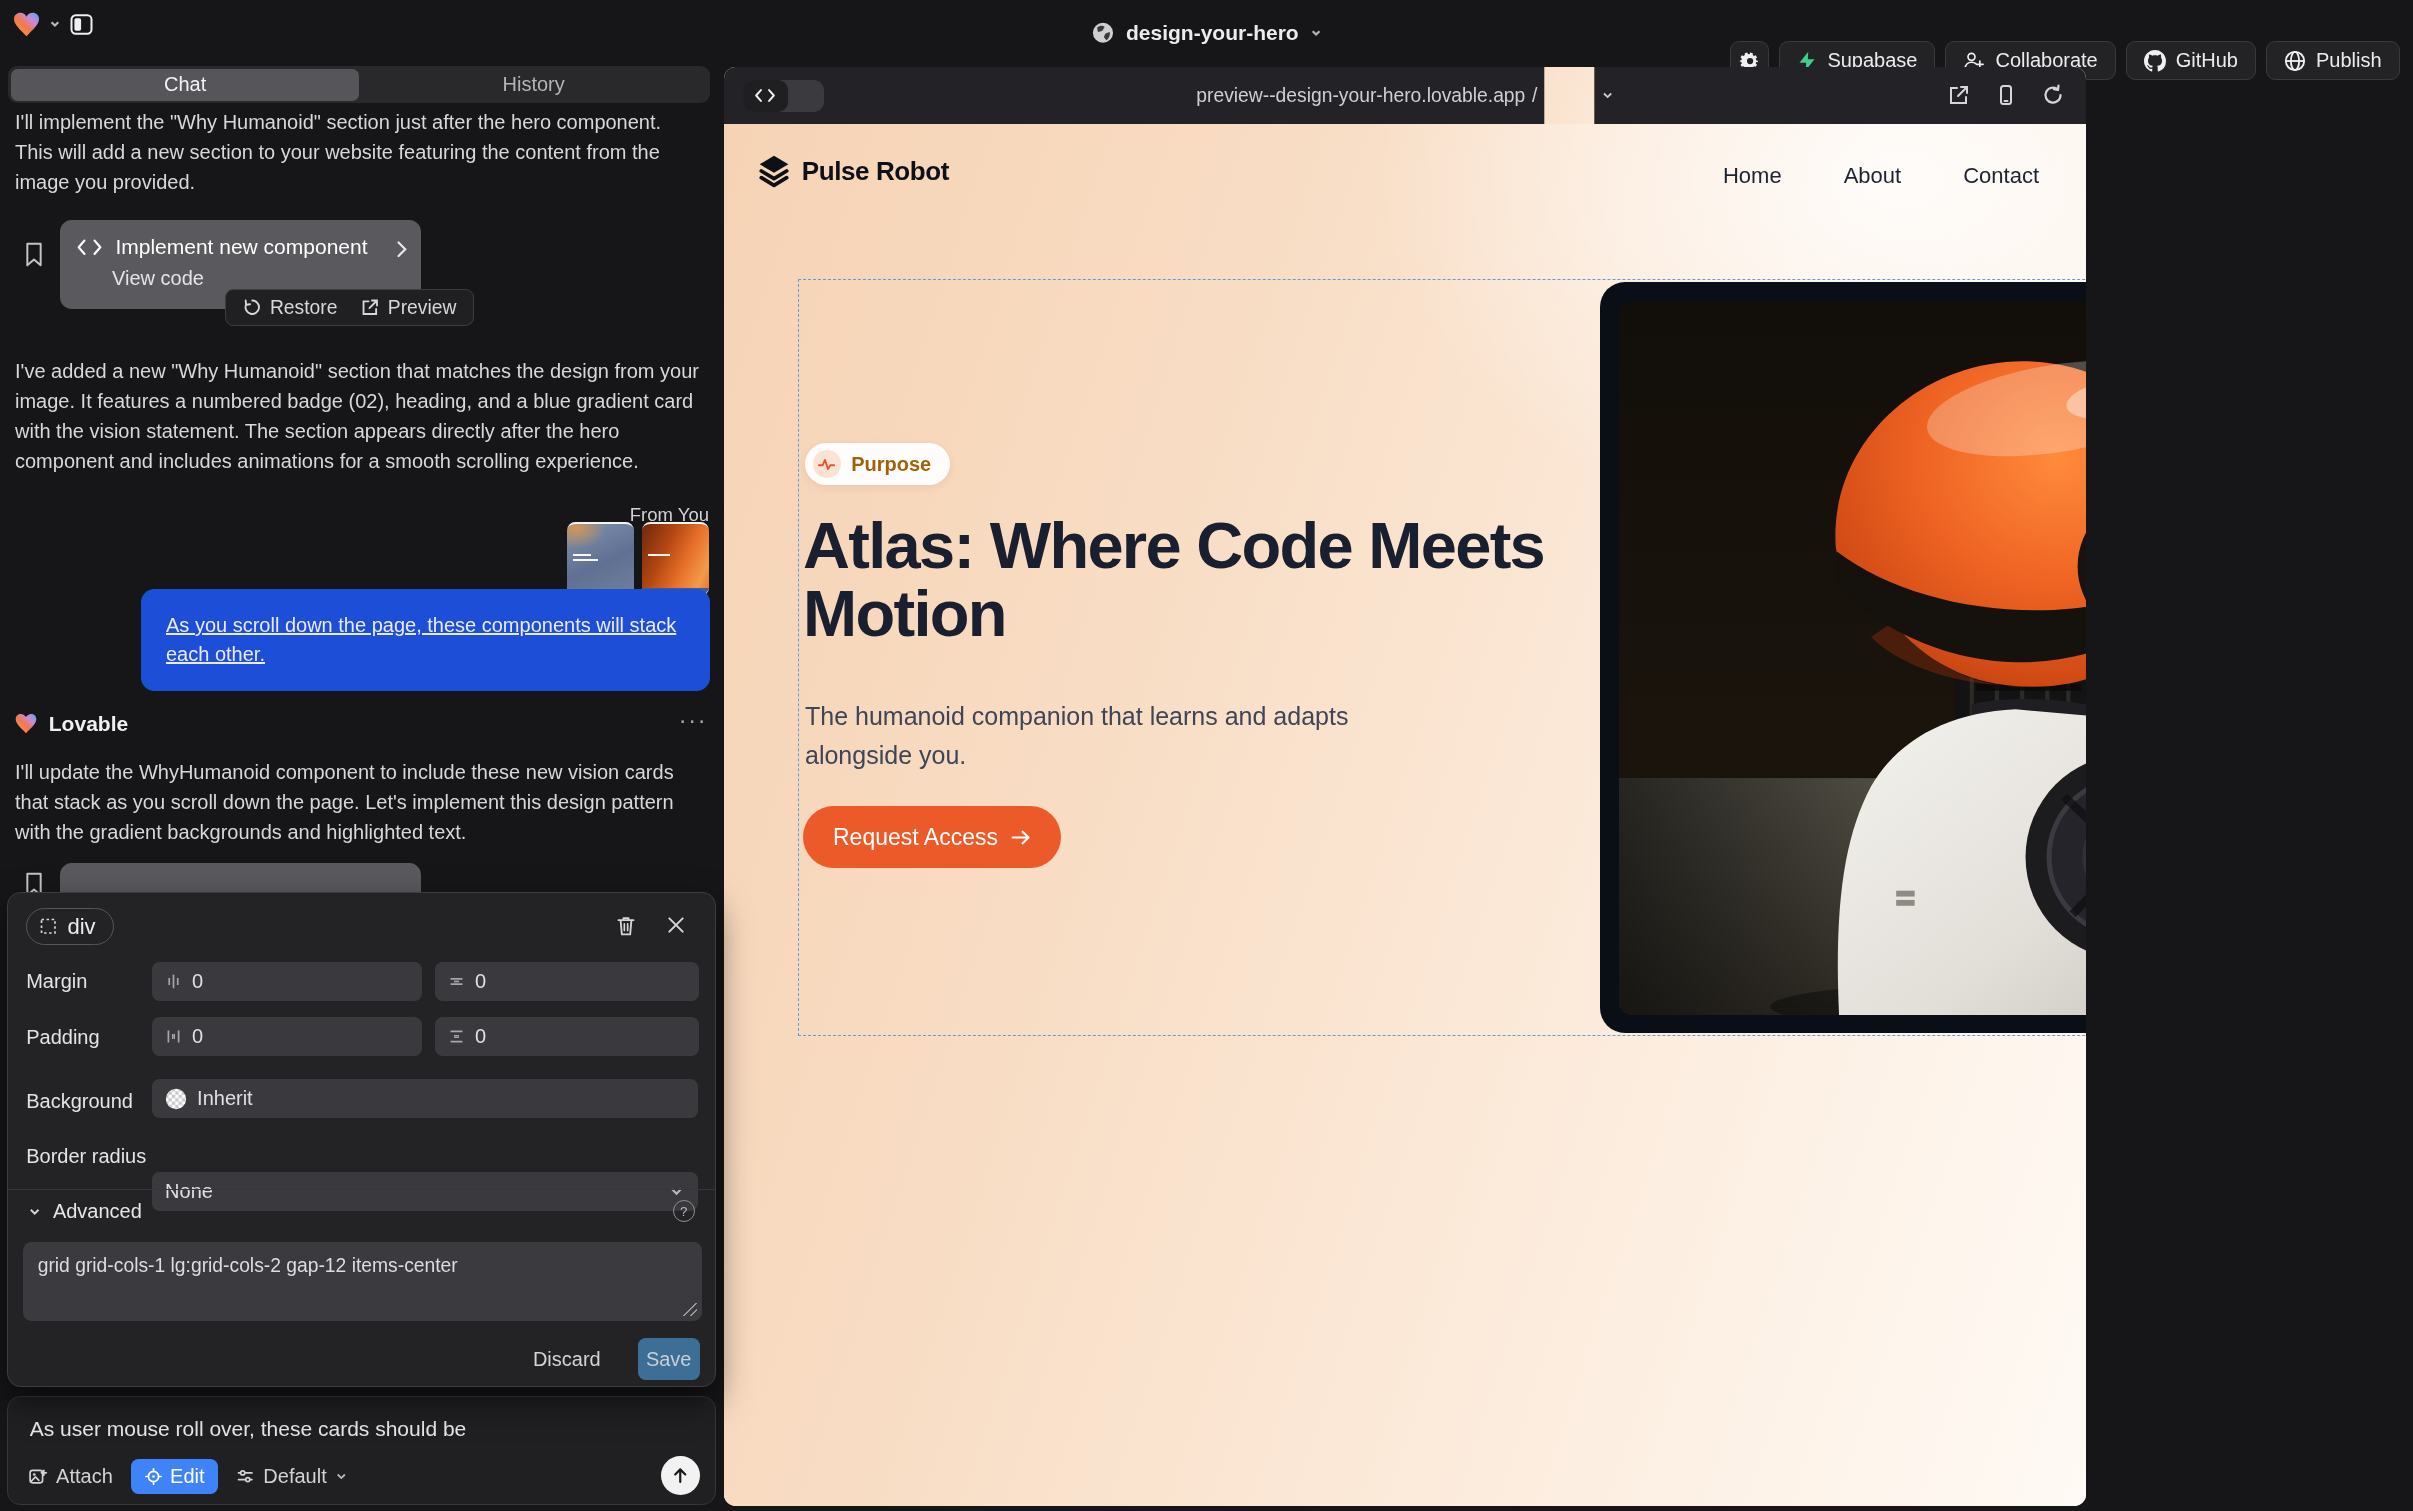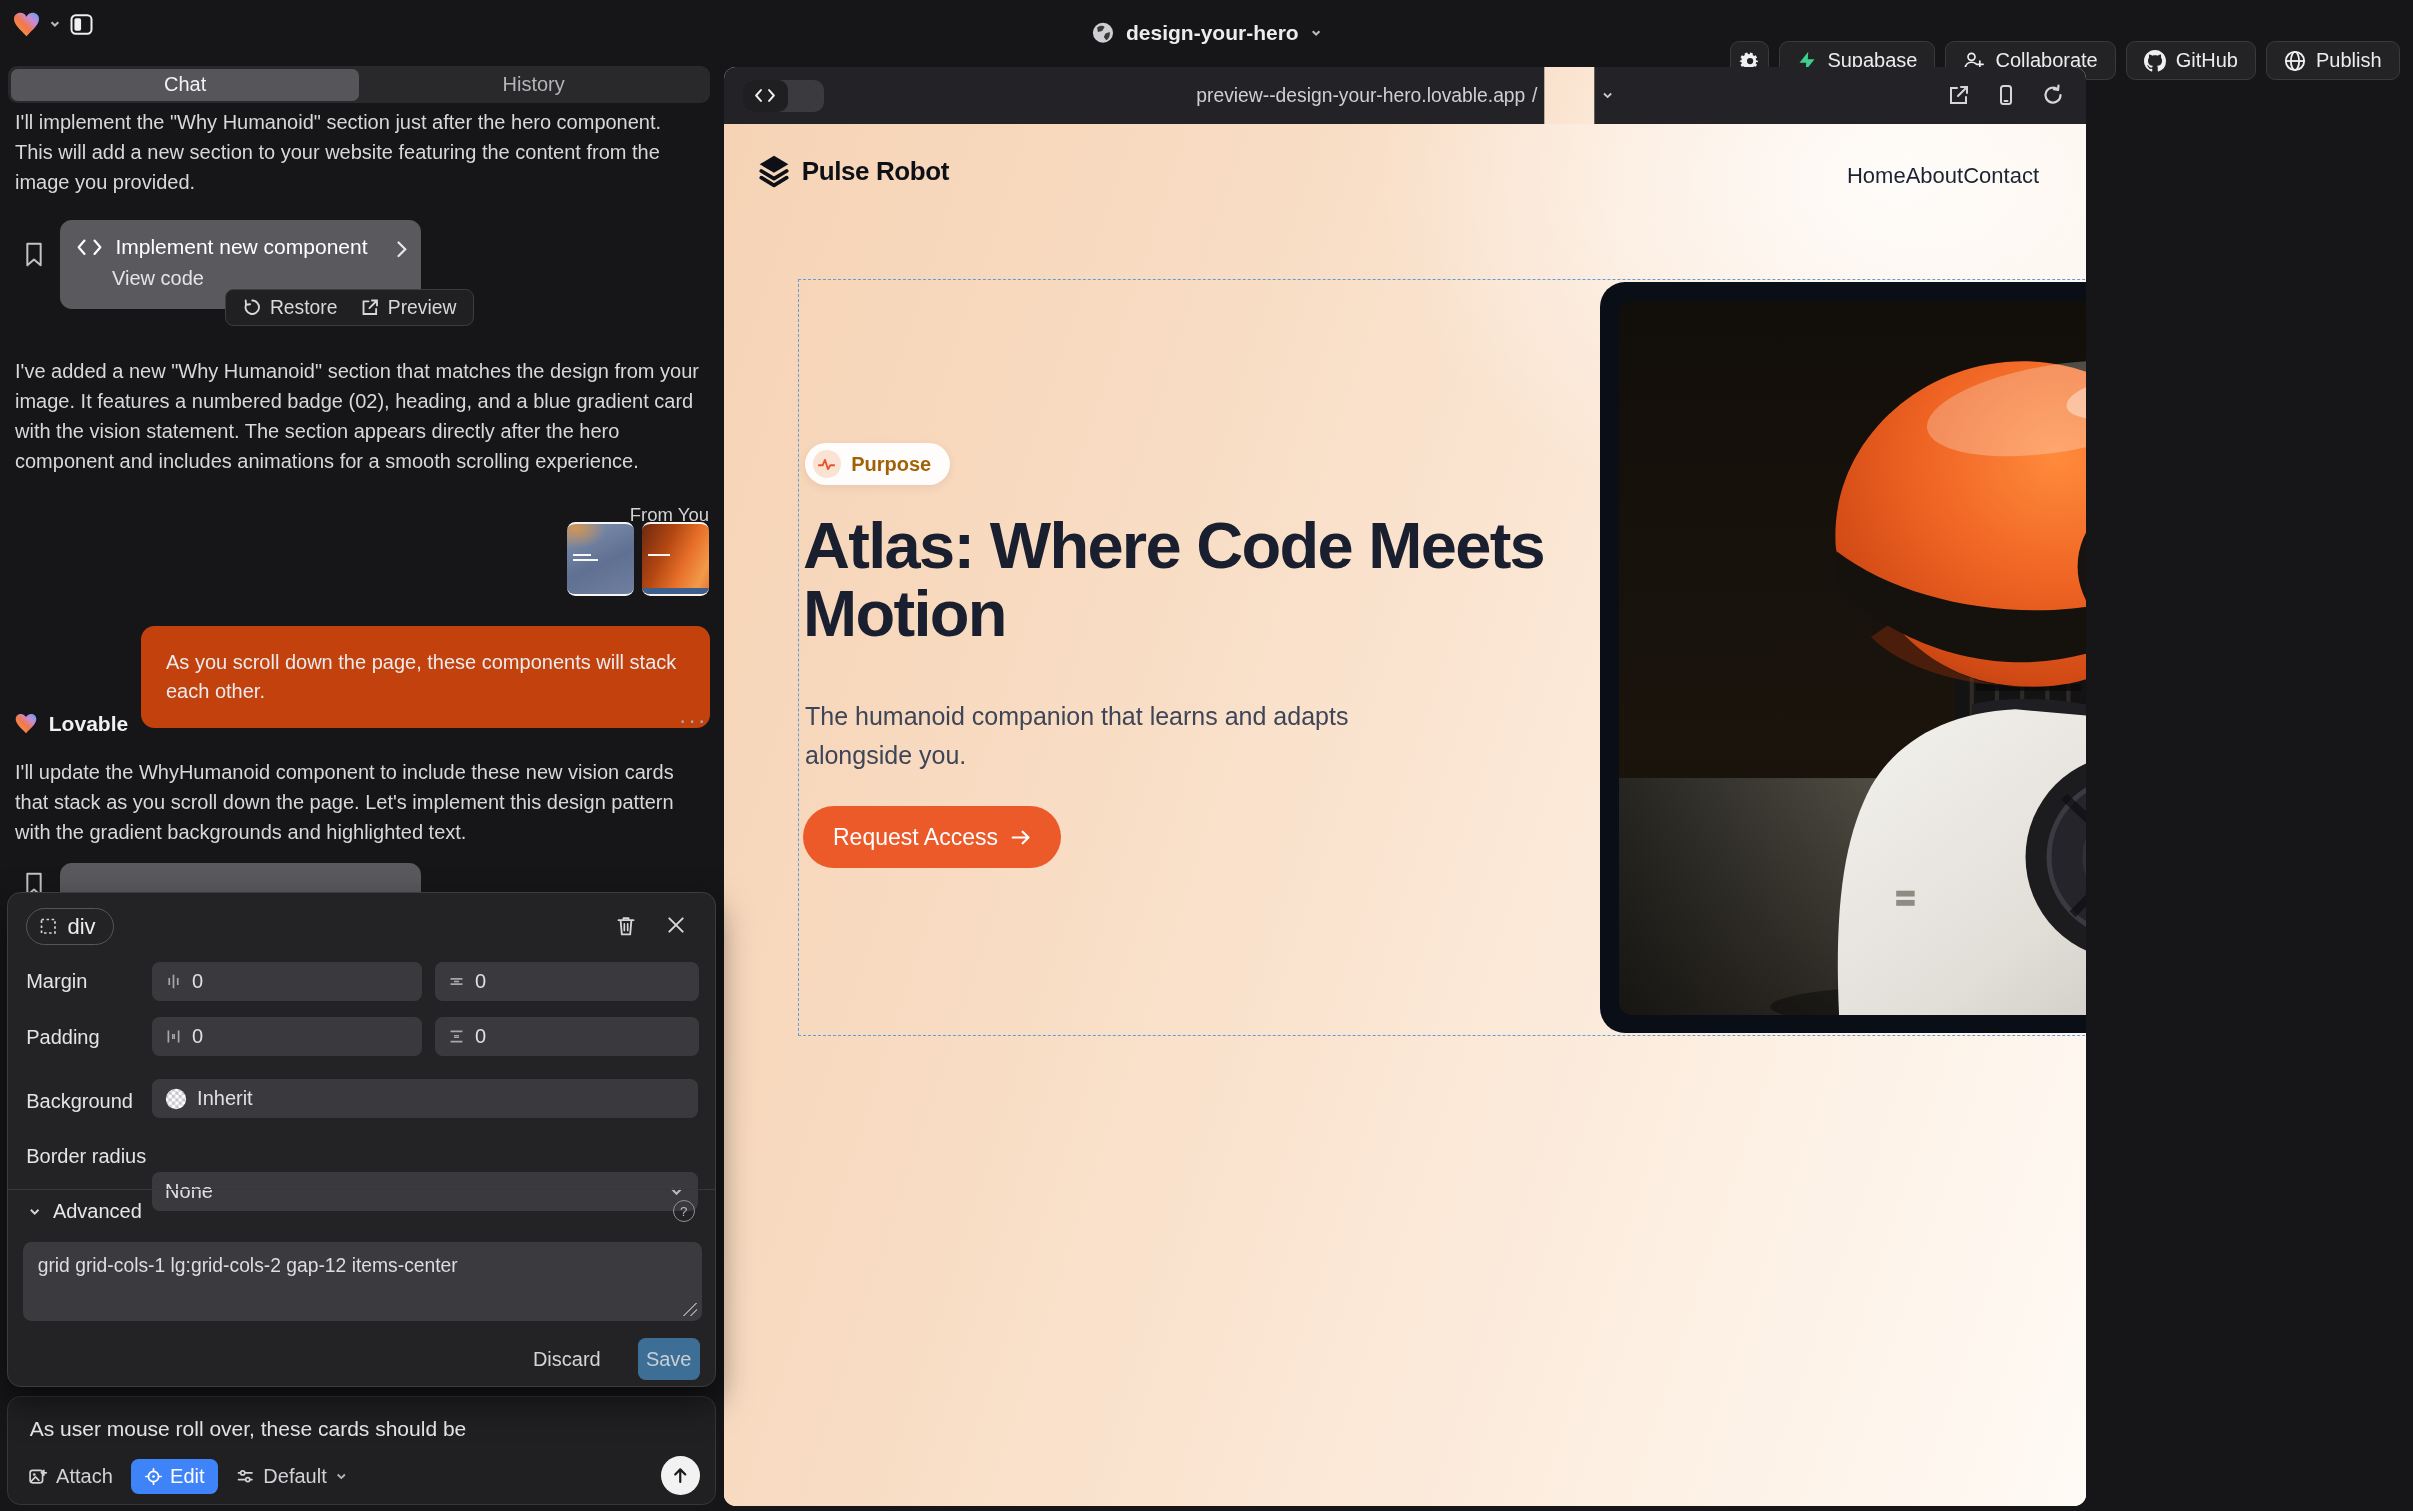--- a/index.html
+++ b/index.html
@@ -36,21 +36,21 @@
   .hoveritem { display:flex; align-items:center; gap:8.4px; font-size:19.3px; color:#d8d8db; cursor:pointer; }
 
   .from-you { position:absolute; left:15px; top:504px; width:694px; text-align:right; font-size:18.5px; color:#d2d2d6; }
   .thumbs { position:absolute; left:567px; top:522px; display:flex; gap:8.4px; }
   .thumb { width:67px; height:74px; border-radius:8.4px; position:relative; overflow:hidden; cursor:pointer; border-top:2.5px solid rgba(255,255,255,.92); border-bottom:2.5px solid rgba(255,255,255,.92); }
   .thumb-blue { background:radial-gradient(50px 34px at 14% 6%, rgba(224,150,70,.85), rgba(224,150,70,0) 60%), linear-gradient(155deg,#8193b0 0%,#5f7092 55%,#707f9e 100%); }
   .thumb-orange { background:linear-gradient(115deg,#6d2810 0%,#b34712 35%,#e8702a 62%,#f29a4b 85%,#e8702a 100%); }
   .thumb-orange::after { content:""; position:absolute; left:0; right:0; bottom:0; height:5.9px; background:#3c5f8e; }
   .mini-line { position:absolute; left:5.9px; height:1.7px; background:rgba(255,255,255,.95); }
 
-  .bubble { position:absolute; left:141px; top:626px; width:569px; background:#c2410c; border-radius:13.4px; padding:22px 25px; font-size:20px; line-height:29px; color:#ebebee; }
+  .bubble { position:absolute; left:141px; top:589px; width:569px; background:#1d4ed8; border-radius:13.4px; padding:22px 25px; font-size:20px; line-height:29px; color:#ebebee;text-decoration:underline; }
 
   .lovable-row { position:absolute; left:15px; top:710px; width:694px; height:27px; display:flex; align-items:center; gap:11.8px; }
   .lovable-name { font-size:21px; font-weight:700; color:#f0f0f2; }
   .lovable-menu { position:absolute; right:1.7px; top:-3.4px; color:#a8a8ad; font-size:23.5px; letter-spacing:1.7px; cursor:pointer; }
 
   .sliver { position:absolute; left:60px; top:863px; width:361px; height:34px; background:#59595e; border-radius:11.8px 11.8px 0 0; }
 
   
   .panel { position:absolute; left:6.7px; top:892px; width:709px; height:495px; background:#232326; border:0.8px solid #3d3d41; border-radius:13.4px; box-shadow:0 15px 34px rgba(0,0,0,.55); z-index:5;text-decoration:underline; }
   .panel-pill { position:absolute; left:18.5px; top:15px; height:37px; display:inline-flex; align-items:center; gap:10px; padding:0 17px 0 11.8px; border:0.8px solid #55555a; border-radius:18.5px; font-size:22px; color:#ececee; cursor:pointer; }
@@ -86,21 +86,21 @@
   .chrome-icons { position:absolute; right:22px; top:17px; display:flex; gap:25px; }
   .chrome-icons svg { cursor:pointer; }
 
   .page { position:relative; height:1382px;
     background:
       radial-gradient(840px 588px at 86% 4%, rgba(255,255,255,.85), rgba(255,255,255,0) 62%),
       linear-gradient(108deg,#f6d3b5 0%,#f8dcc3 30%,#fbe7d5 55%,#fdf2e7 80%,#fffaf5 100%);
   }
   .site-nav-logo { position:absolute; left:34px; top:30px; display:flex; align-items:center; gap:11.8px; cursor:pointer; }
   .brand { font-size:26px; font-weight:800; color:#0d1016; letter-spacing:-0.4px; }
-  .site-links { position:absolute; right:47px; top:39px; display:flex; font-size:22px; font-weight:500; color:#1c2331; }
+  .site-links { position:absolute; right:47px; top:39px; display:flex; gap:62px; font-size:22px; font-weight:500; color:#1c2331; }
   .site-links span { cursor:pointer; }
 
   .hero-outline { position:absolute; left:74px; top:155px; width:1537px; height:757px; border:1.3px dashed #639dd8; }
 
   .badge { position:absolute; left:81px; top:319px; height:42px; display:inline-flex; align-items:center; gap:10px; padding:0 18.5px 0 7.6px; background:#fffdfb; border-radius:22px; box-shadow:0 2.5px 8.4px rgba(60,30,10,.08); cursor:default; }
   .badge-ic { width:28.6px; height:28.6px; border-radius:50%; background:#fbe3d3; display:flex; align-items:center; justify-content:center; }
   .badge-label { font-size:20px; font-weight:700; color:#a16207; }
 
   .hero-h1 { position:absolute; left:79px; top:388px; width:756px; font-size:65px; font-weight:800; letter-spacing:-1.7px; line-height:68px; color:#191f2e; }
   .hero-sub { position:absolute; left:81px; top:573px; width:630px; font-size:25px; line-height:39px; color:#3e4557; }

